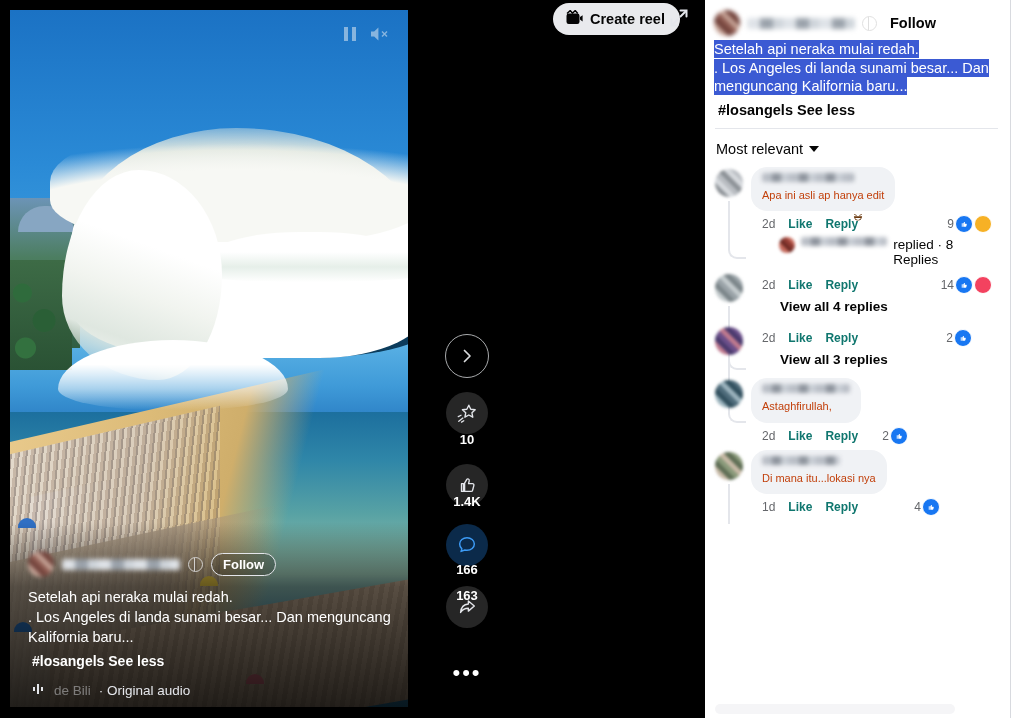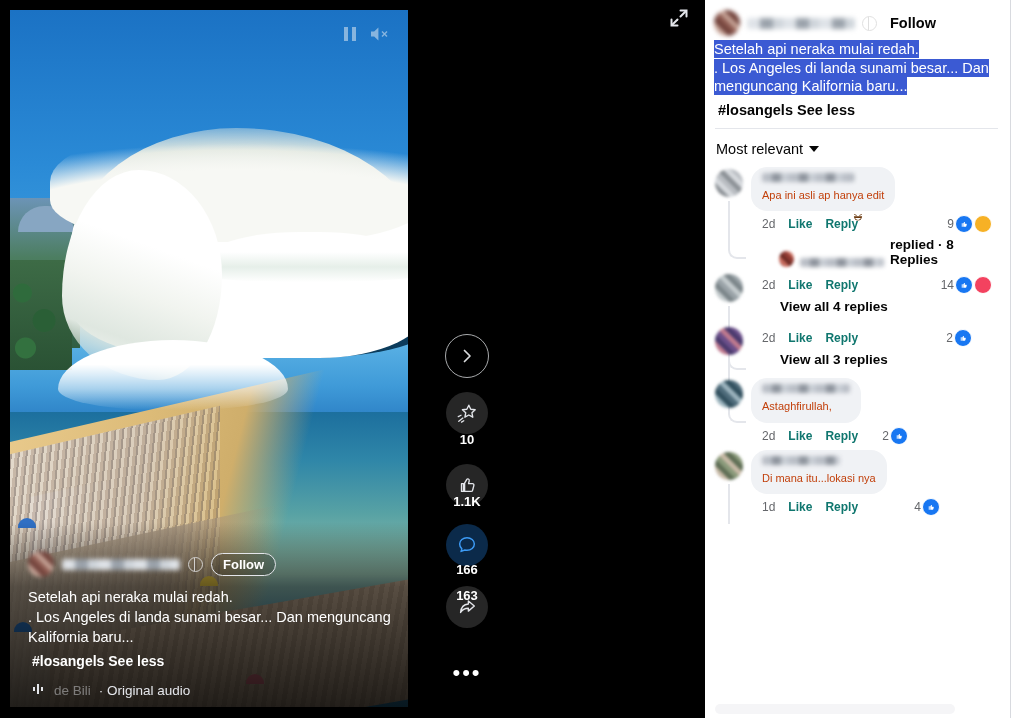--- a/index.html
+++ b/index.html
@@ -138,21 +138,21 @@
     background:repeating-linear-gradient(90deg,#b9bec6 0 10px,#8e949d 10px 19px,#c7ccd3 19px 27px);}
   .ctext{font-size:11px;line-height:18.5px;color:#c2410c;}
   .cmeta{display:flex;align-items:center;gap:13px;padding:4px 0 0 11px;font-size:12px;color:#65676b;}
   .cmeta .act{font-weight:700;color:#0f766e;}
   .reacts{display:flex;align-items:center;gap:1px;margin-left:auto;padding-right:8px;font-size:12px;color:#65676b;}
   .rx{width:16px;height:16px;border-radius:50%;display:inline-block;}
   .rx-like{background:#1877f2;position:relative;border:1.5px solid #fff;}
   .rx-haha{background:#f7b125;border:1.5px solid #fff;}
   .rx-love{background:#f3425f;border:1.5px solid #fff;}
   .thumb{position:absolute;left:50%;top:50%;transform:translate(-50%,-50%);}
-  .replied{display:flex;align-items:flex-end;gap:6px;padding:4px 0 0 28px;font-size:13.5px;color:#050505;font-weight:700;}
+  .replied{display:flex;align-items:flex-start;gap:6px;padding:4px 0 0 28px;font-size:13.5px;color:#050505;font-weight:400;}
   .replied-av{width:16px;height:16px;border-radius:50%;filter:blur(1.4px);
     background:repeating-linear-gradient(45deg,#8f3a32 0 4px,#c76a5c 4px 8px,#6c2a24 8px 12px);}
   .replied-name{height:9px;width:88px;border-radius:2px;filter:blur(2px);
     background:repeating-linear-gradient(90deg,#b9bec6 0 10px,#8e949d 10px 19px,#c7ccd3 19px 27px);}
   .viewall{padding:5px 0 6px 29px;font-size:13.5px;color:#050505;font-weight:600;}
   .thread{position:absolute;left:13px;top:32px;width:16px;height:0;
     border-left:2px solid #e4e6eb;border-bottom:2px solid #e4e6eb;border-bottom-left-radius:9px;}
   .ghost{position:absolute;left:10px;bottom:4px;width:240px;height:10px;background:#f2f3f5;border-radius:6px;opacity:.8;}
 </style>
 </head>
@@ -222,20 +222,30 @@
               <rect x="1" y="5" width="2" height="4" fill="#e4e6eb"></rect>
               <rect x="5" y="2" width="2" height="10" fill="#e4e6eb"></rect>
               <rect x="9" y="5" width="2" height="4" fill="#e4e6eb"></rect>
             </svg>
         </span>
         <span class="audio-name-blur">de Bili</span>
         <span>· Original audio</span>
       </div>
     </div>
 
+    <div class="create-reel">
+      <span>
+        <svg width="17" height="15" viewBox="0 0 17 15">
+            <rect x="0.5" y="3.5" width="13" height="10.5" rx="2.2" fill="#050505"></rect>
+            <path d="M1 3.5L4.2 0.6l2.6 2.9M6 3.5L9.2 0.6l2.6 2.9" stroke="#050505" stroke-width="1.5" fill="none"></path>
+            <path d="M14 7l2.6-1.8v6.2L14 9.6z" fill="#050505"></path>
+          </svg>
+      </span>
+      <span>Create reel</span>
+    </div>
     <div class="expand-btn">
       <svg width="22" height="22" viewBox="0 0 22 22">
           <path d="M12.5 3.5h6v6" stroke="#e4e6eb" stroke-width="2" fill="none" stroke-linecap="round"></path>
           <path d="M18 4l-5.5 5.5" stroke="#e4e6eb" stroke-width="2" stroke-linecap="round"></path>
           <path d="M9.5 18.5h-6v-6" stroke="#e4e6eb" stroke-width="2" fill="none" stroke-linecap="round"></path>
           <path d="M4 18l5.5-5.5" stroke="#e4e6eb" stroke-width="2" stroke-linecap="round"></path>
         </svg>
     </div>
 
     <div class="rail">
@@ -251,21 +261,21 @@
             <path d="M7.5 17.5L3 21M8.5 20.5l-2.5 1.5M5.5 14.5L2.5 16" stroke="#e4e6eb" stroke-width="1.4" stroke-linecap="round"></path>
           </svg>
       </div>
       <div class="rail-label" style="top:432px;">10</div>
 
       <div class="rail-btn" style="top:464px;">
         <svg width="22" height="22" viewBox="0 0 24 24">
             <path d="M6 10.5v8.5h2.2V10.5zM9.4 19h6.9c.9 0 1.7-.6 1.9-1.5l1.3-5.1c.2-1-.5-1.9-1.5-1.9h-4.3l.7-3c.2-1-.4-1.9-1.3-2.1-.5-.1-1 .1-1.3.5L9.4 10z" stroke="#e4e6eb" stroke-width="1.5" fill="none" stroke-linejoin="round"></path>
           </svg>
       </div>
-      <div class="rail-label" style="top:494px;">1.1K</div>
+      <div class="rail-label" style="top:494px;">1.4K</div>
 
       <div class="rail-btn rail-active" style="top:524px;">
         <svg width="22" height="22" viewBox="0 0 24 24">
             <path d="M12 4c4.4 0 8 3.1 8 6.9 0 3.8-3.6 6.9-8 6.9-.8 0-1.6-.1-2.3-.3L5.5 19l.9-2.8C5 15 4 13.1 4 10.9 4 7.1 7.6 4 12 4z" stroke="#3d9bf5" stroke-width="1.6" fill="none" stroke-linejoin="round"></path>
           </svg>
       </div>
       <div class="rail-label" style="top:562px;">166</div>
 
       <div class="rail-btn" style="top:586px;">
         <svg width="22" height="22" viewBox="0 0 24 24">

